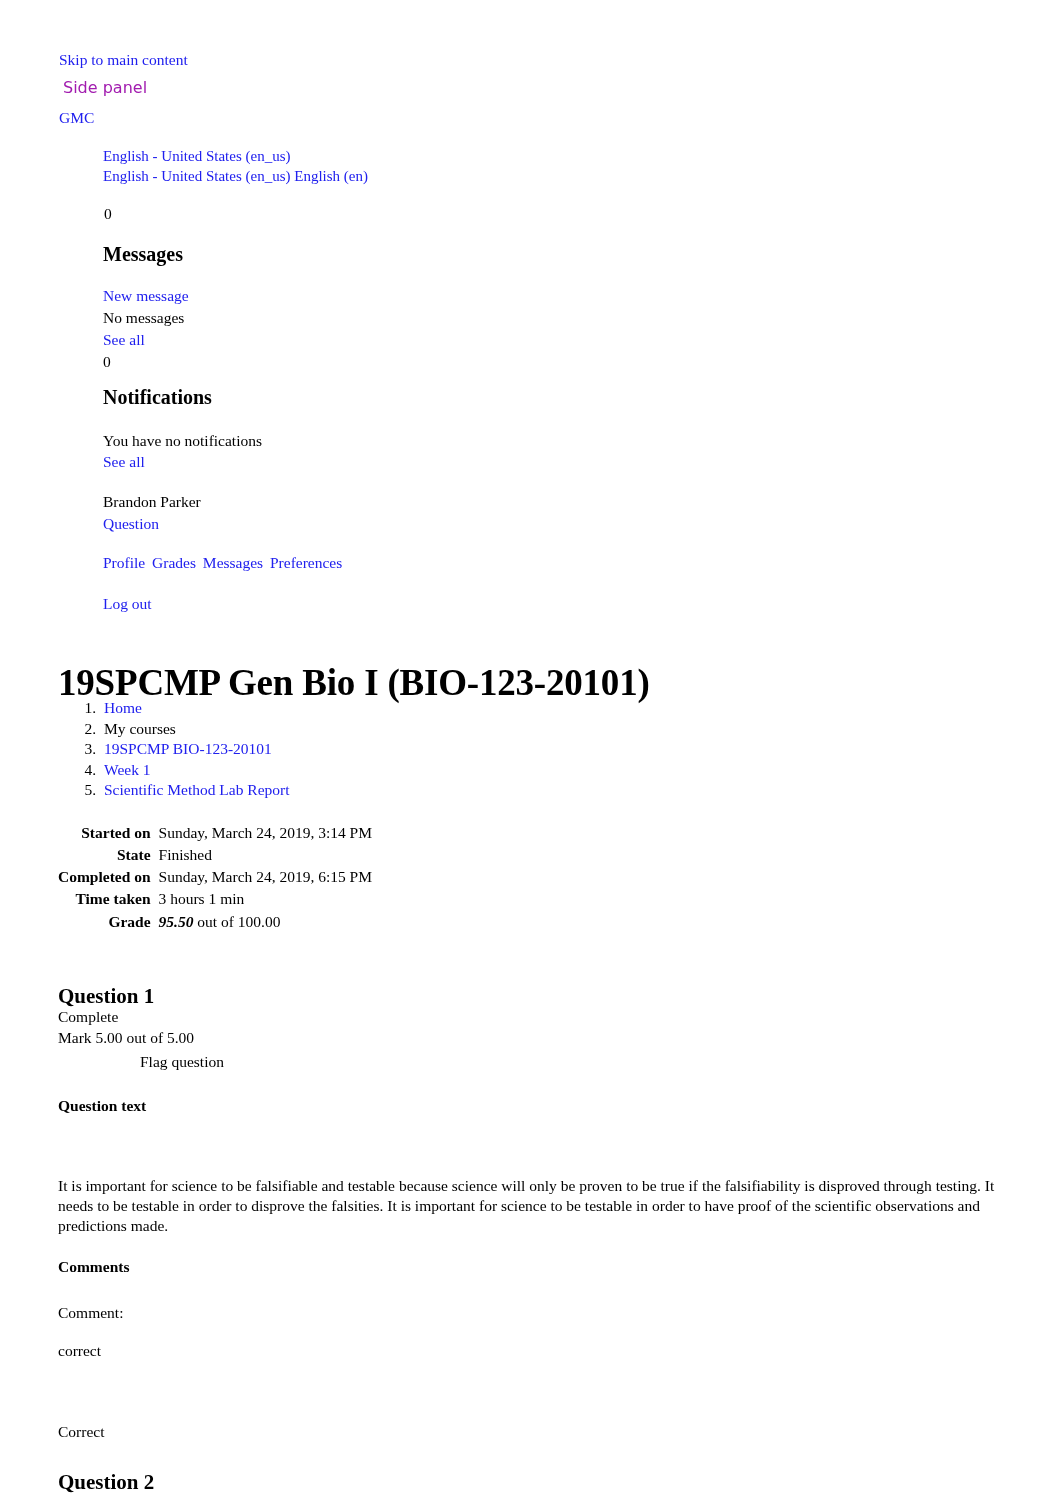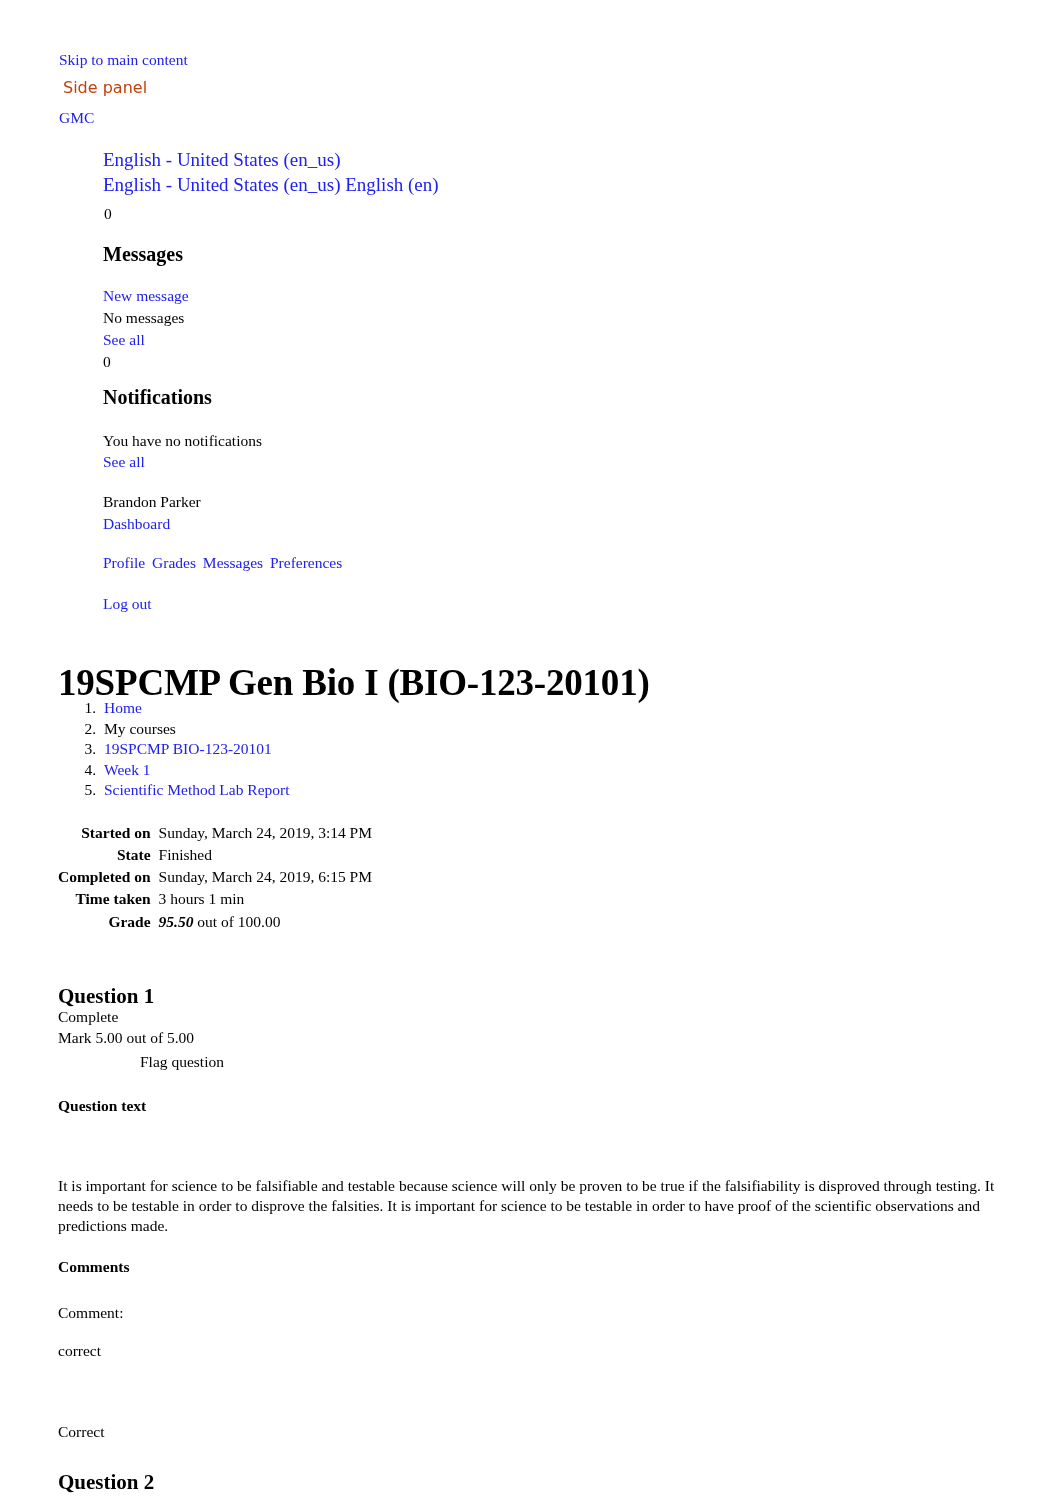--- a/index.html
+++ b/index.html
@@ -35,34 +35,34 @@
     left: 59px;
     top: 50px;
     font-size: 15.5px;
   }
   .sidepanel {
     position: absolute;
     left: 63px;
     top: 78px;
     font-family: "DejaVu Sans", "Liberation Sans", sans-serif;
     font-size: 16px;
-    color: #c2410c;
+    color: #a21caf;
   }
   .gmc {
     position: absolute;
     left: 59px;
     top: 108px;
     font-size: 15.5px;
   }
 
   .langblock {
     position: absolute;
     left: 103px;
     top: 147px;
-    font-size: 19px;
+    font-size: 15px;
     line-height: 1.33;
   }
   .langblock .row { white-space: nowrap; }
 
   .count-msgs {
     position: absolute;
     left: 104px;
     top: 204px;
     font-size: 15.5px;
   }
@@ -255,21 +255,21 @@
   <div class="notif-list">
     <div>You have no notifications</div>
     <div>
       <a href="#">See all</a>
     </div>
   </div>
 
   <div class="userblock">
     <div>Brandon Parker</div>
     <div>
-      <a href="#">Dashboard</a>
+      <a href="#">Question</a>
     </div>
   </div>
 
   <div class="userlinks">
     <a href="#">Profile</a>
     <a href="#">Grades</a>
     <a href="#">Messages</a>
     <a href="#">Preferences</a>
   </div>
 

